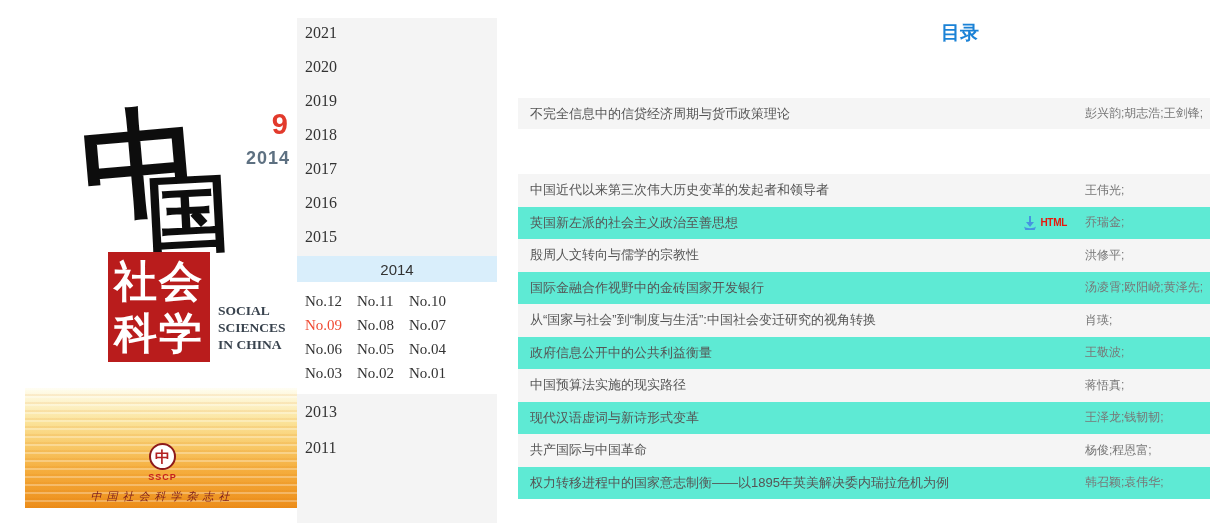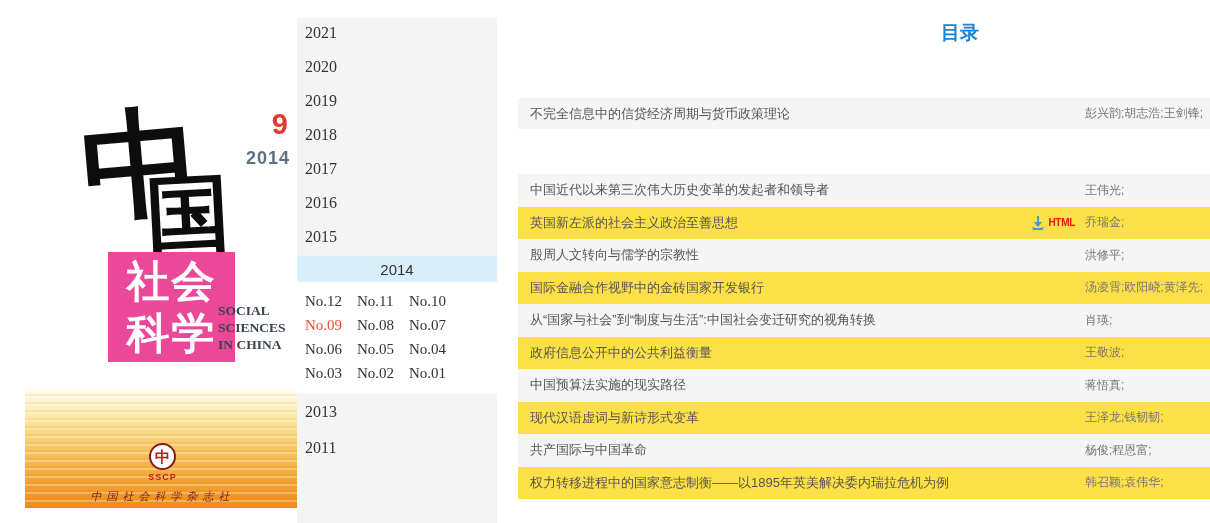--- a/index.html
+++ b/index.html
@@ -9,22 +9,22 @@
   
   .cover { position:absolute; left:0; top:0; width:300px; height:523px; background:#fff; }
   .issue-num  { position:absolute; left:238px; top:110px; width:50px; text-align:right;
                 font-size:29px; font-weight:bold; color:#e23a2c; line-height:1; }
   .issue-year { position:absolute; left:228px; top:148px; width:62px; text-align:right;
                 font-size:18px; font-weight:bold; color:#5d7081; letter-spacing:1px; }
   .cal-zhong { position:absolute; left:82px;  top:100px; font-size:118px; font-weight:900;
                color:#0d0d0d; transform:rotate(-5deg); line-height:1.1; }
   .cal-guo   { position:absolute; left:146px; top:168px; font-size:84px; font-weight:900;
                color:#0d0d0d; transform:rotate(-3deg); line-height:1.1; }
-  .red-block { position:absolute; left:108px; top:252px; width:127px; height:110px;
-               background:#ec4899; color:#fff; text-align:center; font-weight:bold;
+  .red-block { position:absolute; left:108px; top:252px; width:102px; height:110px;
+               background:#b91c1c; color:#fff; text-align:center; font-weight:bold;
                padding-top:3px; }
   .red-block div { font-size:43px; line-height:52px; letter-spacing:2px; }
   .eng-title { position:absolute; left:218px; top:302px; font-family:"Liberation Serif", serif;
                font-size:13.5px; font-weight:bold; color:#39434e; line-height:17px; }
   .orange-panel { position:absolute; left:25px; top:388px; width:275px; height:120px;
       background:
         repeating-linear-gradient(180deg, rgba(255,255,255,.28) 0 2px, rgba(255,255,255,0) 2px 6px,
                                   rgba(220,120,10,.10) 6px 8px),
         linear-gradient(180deg,#fffdf0 0%,#fdf3cc 12%,#fbe39a 28%,#f8c968 48%,#f5ae3e 68%,#f09a28 88%,#ec8d1a 100%);
       text-align:center; }
@@ -48,27 +48,27 @@
   .issue-item { height:24px; line-height:24px; font-family:"Liberation Serif", serif;
                 font-size:15px; color:#333; cursor:pointer; }
   .issue-item.active { color:#f04b33; }
 
   
   .toc-title { position:absolute; left:880px; top:20px; width:160px; text-align:center;
                font-size:19px; color:#1b82d6; font-weight:bold; }
   .section-heading { position:absolute; left:520px; top:68px; font-size:14px; font-weight:bold;
                      color:#222;margin-top:36px; }
   .toc-list { position:absolute; left:518px; top:98px; width:692px; }
-  .toc-row { height:32.5px; display:flex; align-items:center; background:#fde047; }
+  .toc-row { height:32.5px; display:flex; align-items:center; background:#5eead4; }
   .toc-row.alt { background:#f5f5f5; }
   .toc-row.first { height:31px; }
   .toc-gap { height:45px; background:#fff; }
   .row-title { flex:1; padding-left:12px; font-size:13px; color:#555; cursor:pointer;
                white-space:nowrap; overflow:hidden; }
-  .row-icons { display:flex; align-items:center; gap:2px; margin-right:10px; }
+  .row-icons { display:flex; align-items:center; gap:2px; margin-right:18px; }
   .dl-icon { width:16px; height:16px; cursor:pointer; }
   .html-badge { font-size:10px; font-weight:bold; color:#e8170d; cursor:pointer;
                 letter-spacing:-0.3px; }
   .row-authors { width:125px; flex-shrink:0; font-size:12px; color:#777; cursor:pointer; }
 </style>
 </head>
 <body>
 
 <div class="cover">
   <div class="cal-zhong">中</div>

